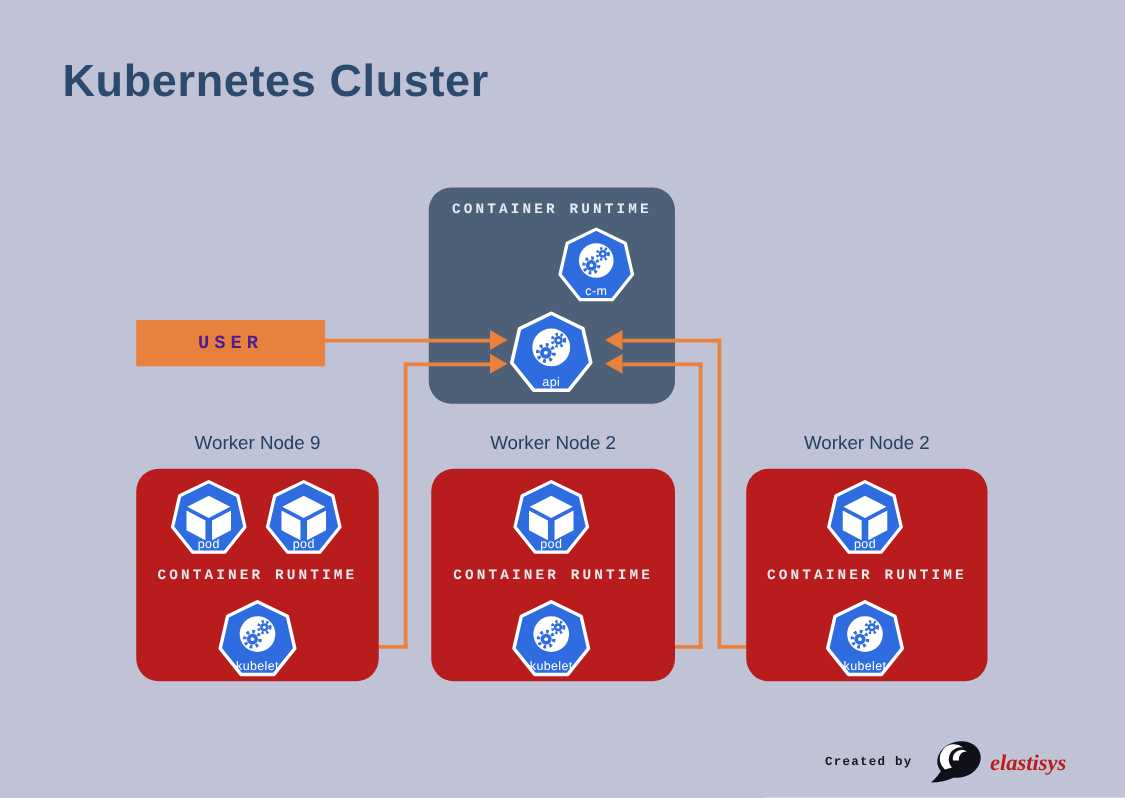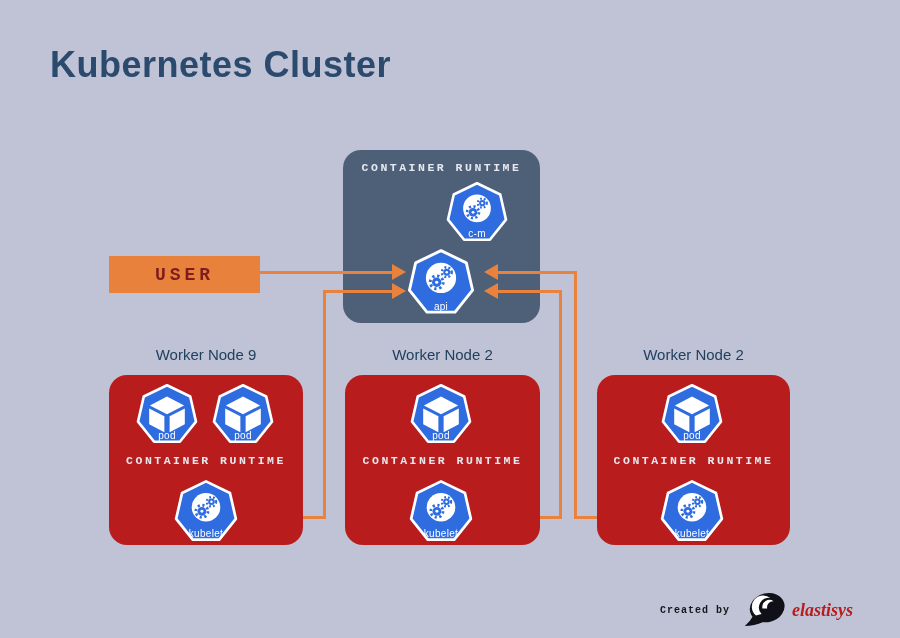--- a/index.html
+++ b/index.html
@@ -33,21 +33,21 @@
   .icon-label{
     position:absolute;left:0;bottom:7px;width:100%;text-align:center;
     font-size:10px;color:#ffffff;letter-spacing:0.3px;
   }
   .user-box{
     position:absolute;left:109px;top:256px;width:151px;height:37px;
     background:#e8813c;display:flex;align-items:center;justify-content:center;
   }
   .user-label{
     font-family:"Liberation Mono","DejaVu Sans Mono",monospace;
-    font-size:18px;font-weight:bold;letter-spacing:4px;color:#7f1d1d;
+    font-size:15px;font-weight:bold;letter-spacing:4px;color:#4c1d95;
   }
   .edge{position:absolute;background:#e8823c;}
   .ah{position:absolute;width:0;height:0;border-top:8px solid transparent;border-bottom:8px solid transparent;}
   .ah-r{border-left:14px solid #e8823c;}
   .ah-l{border-right:14px solid #e8823c;}
   .footer{
     position:absolute;left:660px;top:588px;width:230px;height:44px;
     display:flex;align-items:center;
   }
   .created-by{

